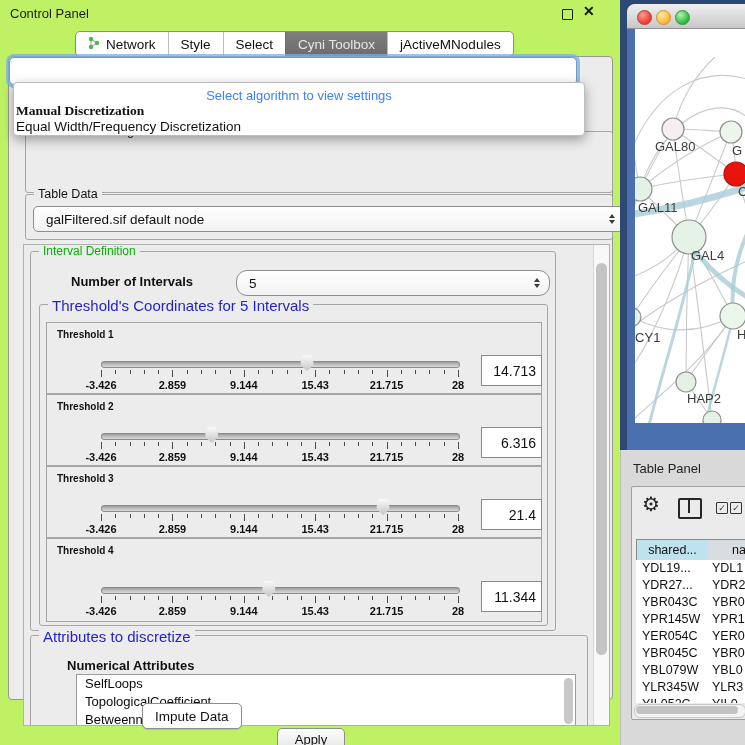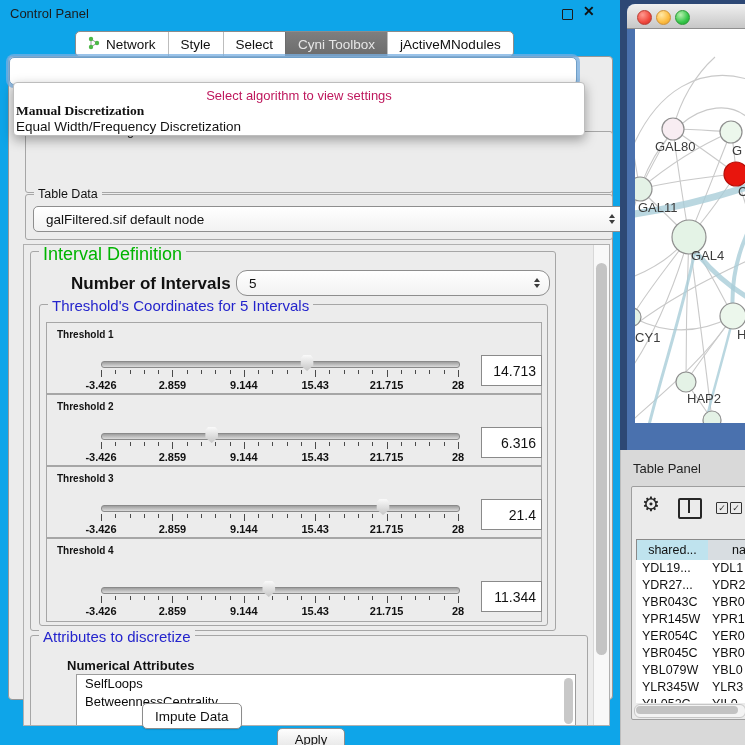--- a/index.html
+++ b/index.html
@@ -1,67 +1,67 @@
 <!DOCTYPE html>
 <html><head>
 <meta charset="utf-8">
 <style>
   html,body{margin:0;padding:0}
   #screen{position:relative;width:745px;height:745px;overflow:hidden;background:#e9e9e9;
           font-family:"Liberation Sans",sans-serif;color:#111}
 
   
-  #left-panel{position:absolute;left:0;top:0;width:632px;height:745px;background:#0ea5e9}
+  #left-panel{position:absolute;left:0;top:0;width:632px;height:745px;background:#bef264}
   #panel-title{position:absolute;left:10px;top:6px;font-size:13px;color:#1c1c1c}
   #float-icon{position:absolute;left:562px;top:9px;width:9px;height:9px;border:1.6px solid #1c1c1c;border-radius:1px}
   #close-icon{position:absolute;left:583px;top:3px;font-size:14px;font-weight:bold;color:#111}
 
   .tabbar{position:absolute;display:flex;height:24px;background:#fff;border:1px solid #8c8c8c;
           border-radius:5px;overflow:hidden;box-shadow:0 1px 1px rgba(0,0,0,.12)}
   .seg{display:flex;align-items:center;gap:5px;padding:0 12px;font-size:13.5px;color:#101010;
        border-left:1px solid #bdbdbd;white-space:nowrap}
   .seg:first-child{border-left:none}
   .seg.sel{background:linear-gradient(#7e7e7e,#6c6c6c);color:#e6e6e6;border-left-color:#6c6c6c}
   #top-tabs{left:75px;top:31px}
   #bottom-tabs{left:142px;top:703px}
 
   #main-box{position:absolute;left:8px;top:56px;width:603px;height:642px;background:#ececec;
             border:1px solid #979797;border-radius:4px}
 
   .grp{position:absolute;border:1px solid #a6a6a6;border-radius:3px}
   .grp>.legend{position:absolute;top:-8px;left:8px;background:#ececec;padding:0 4px;font-size:12.5px;white-space:nowrap}
-  .legend.green{color:#00b400;font-size:18px}
+  .legend.green{color:#00b400;font-size:12px}
   .legend.blue{color:#2424cc;font-size:15px}
 
   #algo-group{left:16px;top:74px;width:586px;height:60px}
   #algo-combo{left:24px;top:98px;width:566px;height:26px;background:#fff;border:1px solid #6f9fc8;
               border-radius:5px;box-shadow:0 0 0 3px rgba(120,175,225,.75)}
 
   #popup{position:absolute;left:13px;top:82px;width:570px;height:52px;background:#fff;
          border:1px solid #bdbdbd;border-radius:4px;box-shadow:0 4px 12px rgba(0,0,0,.35);z-index:30}
-  #popup-hint{position:absolute;left:0;right:0;top:5px;text-align:center;font-size:13px;color:#be185d}
+  #popup-hint{position:absolute;left:0;right:0;top:5px;text-align:center;font-size:13px;color:#3b82f6}
   .popt{position:absolute;left:2px;font-size:13.5px;white-space:nowrap}
   .popt.bold{font-weight:bold}
 
   #tabledata-group{left:16px;top:137px;width:586px;height:44px}
   .combo{position:absolute;background:linear-gradient(#ffffff,#f2f2f2);border:1px solid #8e8e8e;
          display:flex;align-items:center;font-size:13.5px;padding:0 12px}
   #table-combo{left:24px;top:149px;width:566px;height:24px;border-radius:5px}
   .updown{position:absolute;right:9px;top:50%;transform:translateY(-50%);display:flex;flex-direction:column;gap:2px}
   .updown i{width:0;height:0;border-left:3.5px solid transparent;border-right:3.5px solid transparent}
   .updown .up{border-bottom:4.5px solid #3c3c3c}
   .updown .down{border-top:4.5px solid #3c3c3c}
 
   #scrollpane{position:absolute;left:14px;top:187px;width:585px;height:480px;border:1px solid #b0b0b0;
               background:#ececec;overflow:hidden}
   #vscroll{position:absolute;right:0;top:0;width:15px;height:100%;background:#f8f8f8;border-left:1px solid #d8d8d8}
   #vscroll .thumb{position:absolute;left:2px;top:18px;width:11px;height:392px;background:#c4c4c4;border-radius:6px}
 
   #interval-fs{left:6px;top:6px;width:524px;height:378px}
-  #noi-label{position:absolute;left:40px;top:22px;font-size:17px;font-weight:bold}
+  #noi-label{position:absolute;left:40px;top:22px;font-size:13px;font-weight:bold}
   #noi-spinner{left:205px;top:18px;width:288px;height:24px;border-radius:11px}
   #thr-fs{left:8px;top:52px;width:507px;height:320px}
 
   .thr-box{position:absolute;left:6px;width:494px;background:#ececec;border:1px solid #a6a6a6}
   .thr-label{position:absolute;left:10px;top:6px;font-size:10px;font-weight:bold}
   .sl-track{position:absolute;left:54px;width:357px;height:5px;background:linear-gradient(#9d9d9d,#dcdcdc);
             border:1px solid #8a8a8a;border-radius:3px}
   .sl-thumb{position:absolute;width:15px;height:17px;background:linear-gradient(#fdfdfd,#c6c6c6);
             clip-path:polygon(50% 100%,8% 68%,8% 24%,26% 6%,74% 6%,92% 24%,92% 68%);
             filter:drop-shadow(0 0 1px #777)}
@@ -335,20 +335,21 @@
               </div>
           </div>
         </div>
 
         <div id="attrs-fs" class="grp">
           <span class="legend blue">Attributes to discretize</span>
           <span id="num-label">Numerical Attributes</span>
           <div id="listbox">
             <div id="list-items">
                 <div class="litem">SelfLoops</div>
+                <div class="litem">TopologicalCoefficient</div>
                 <div class="litem">BetweennessCentrality</div>
               </div>
             <div id="list-scroll"></div>
           </div>
         </div>
 
         <div id="vscroll">
             <div class="thumb"></div>
           </div>
       </div>

